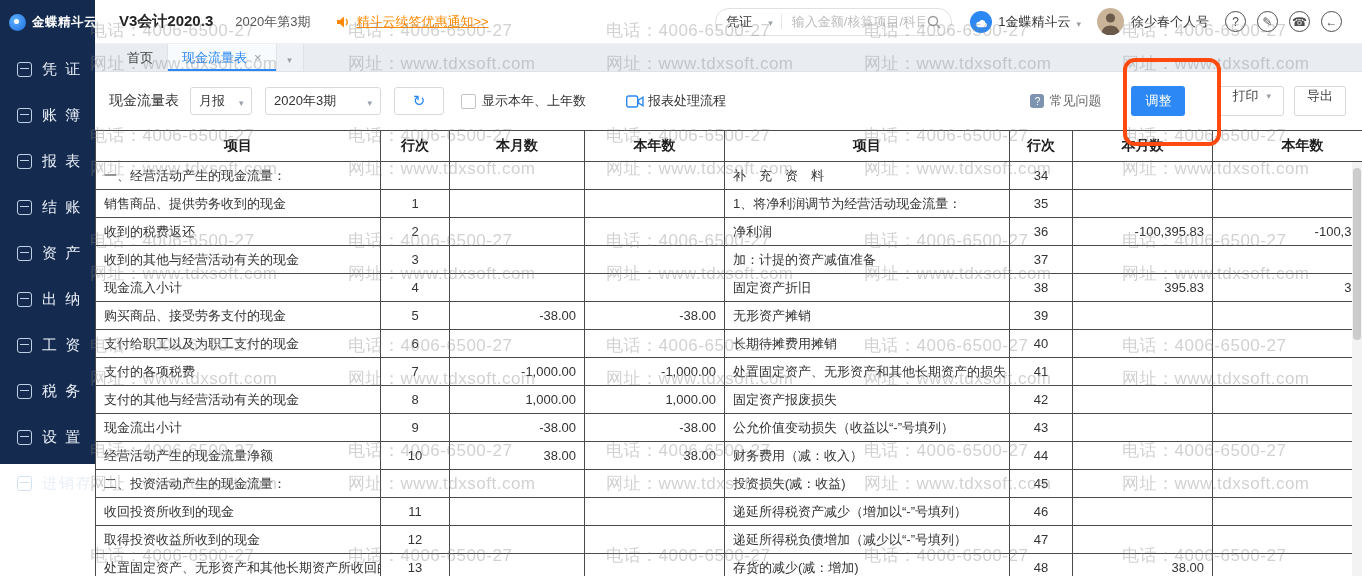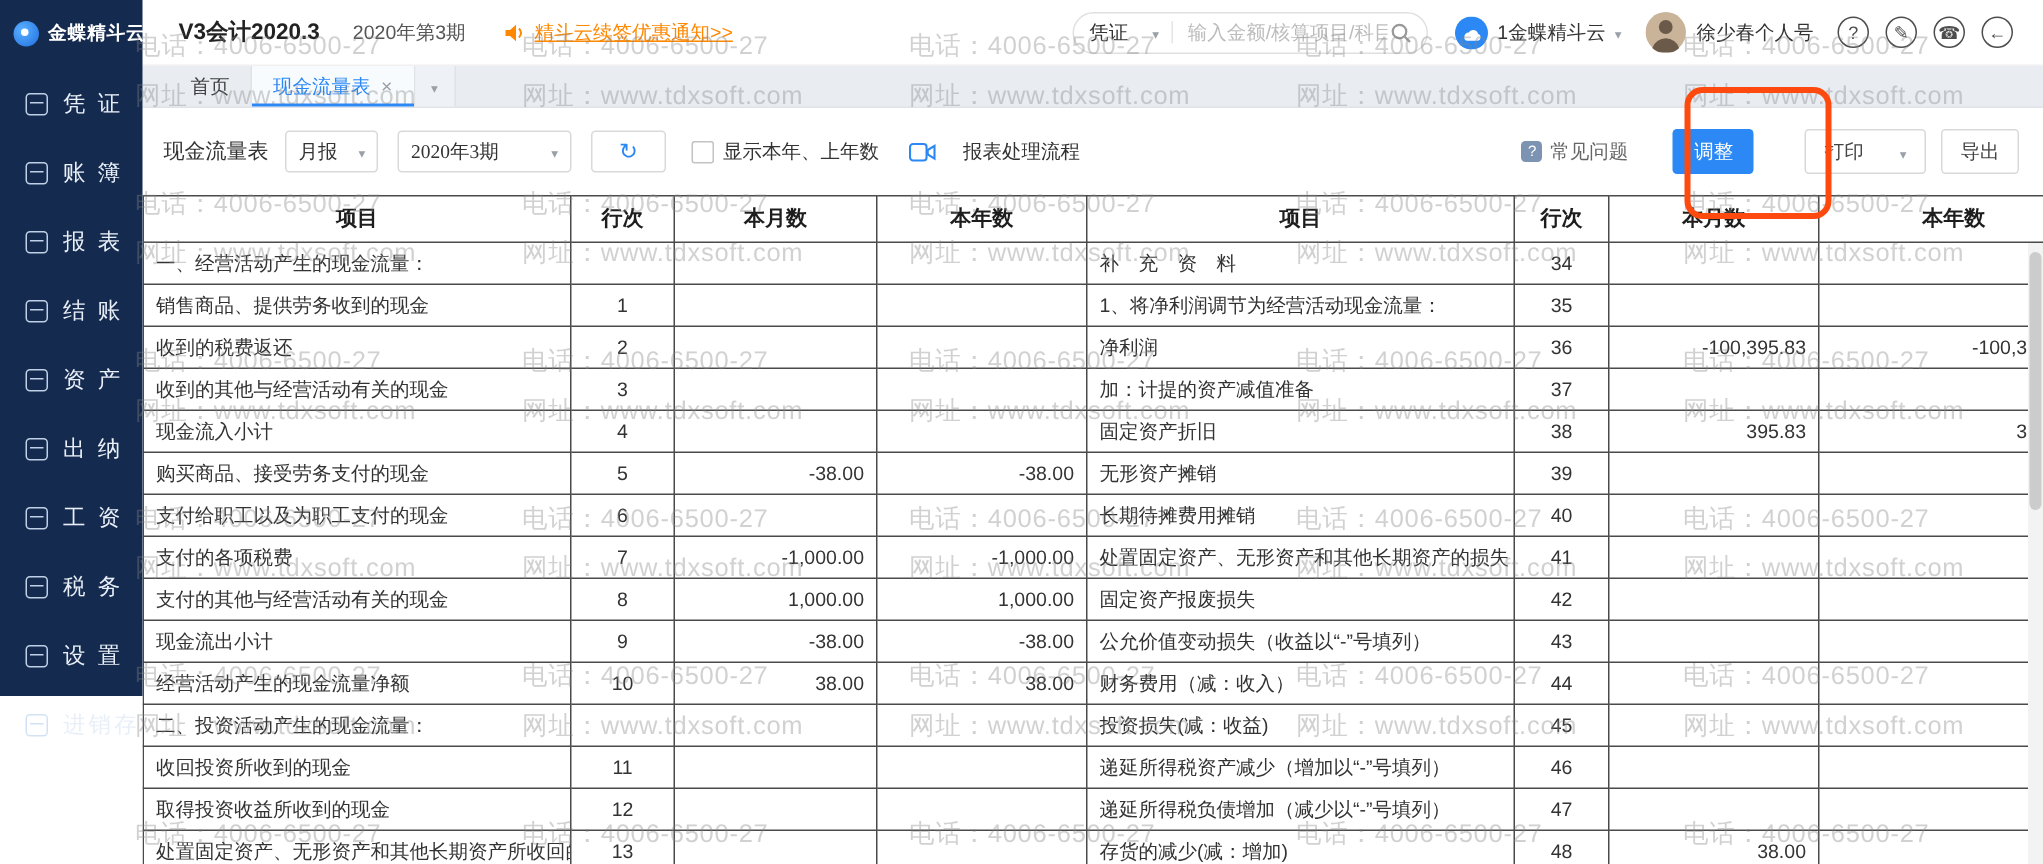--- a/index.html
+++ b/index.html
@@ -41,34 +41,34 @@
   #tabbar{position:absolute;left:95px;top:44px;width:1267px;height:28px;background:#e9edf2;border-bottom:1px solid #dfe3e8;display:flex;align-items:stretch;box-sizing:border-box;padding-left:18px;z-index:2;}
   #tab-list{display:flex;align-items:stretch;}
   .tab{display:flex;align-items:center;gap:7px;padding:0 14px;font-size:13px;color:#404040;border-right:1px solid #dfe3e8;cursor:pointer;white-space:nowrap;}
   .tab.active{background:#f8fbfe;color:#2b88f5;box-shadow:inset 0 -2px 0 #2b88f5;}
   .tab-close{cursor:pointer;}
   .tab-close::after{content:"×";font-size:13px;color:#9aa0a8;}
   .tab-caret{width:26px;display:flex;align-items:center;justify-content:center;border-right:1px solid #dfe3e8;cursor:pointer;background:#eef1f5;}
   
   #toolbar{position:absolute;left:95px;top:72px;width:1267px;height:58px;background:#fff;display:flex;align-items:center;box-sizing:border-box;padding:0 16px 0 14px;z-index:2;}
   .tb-label{font-size:14px;color:#333;margin-right:11px;white-space:nowrap;}
-  .select{height:28px;border:1px solid #d9d9d9;border-radius:3px;display:flex;align-items:center;justify-content:space-between;padding:0 8px;font-size:13px;color:#333;gap:14px;background:#fff;cursor:pointer;margin-right:13px;box-sizing:border-box;white-space:nowrap;font-family:Liberation Serif, serif;}
+  .select{height:28px;border:1px solid #d9d9d9;border-radius:3px;display:flex;align-items:center;justify-content:space-between;padding:0 8px;font-size:13px;color:#333;gap:14px;background:#fff;cursor:pointer;margin-right:13px;box-sizing:border-box;white-space:nowrap;}
   .select.small{width:62px;}
   .select.mid{width:116px;}
   .btn-refresh{width:50px;height:28px;border:1px solid #d9d9d9;border-radius:3px;display:flex;align-items:center;justify-content:center;background:#fff;cursor:pointer;margin-right:17px;box-sizing:border-box;}
   .btn-refresh::after{content:"↻";color:#2b88f5;font-size:15px;}
   .checkbox{width:13px;height:13px;border:1px solid #c3c3c3;border-radius:2px;background:#fff;margin-right:6px;cursor:pointer;flex:none;}
   .cb-label{font-size:13px;color:#333;margin-right:20px;white-space:nowrap;}
-  .camera-wrap{display:flex;align-items:center;gap:18px;cursor:pointer;}
+  .camera-wrap{display:flex;align-items:center;gap:4px;cursor:pointer;margin-left:20px;}
   .proc-label{font-size:13px;color:#333;white-space:nowrap;}
   .faq{display:flex;align-items:center;gap:5px;font-size:13px;color:#666;cursor:pointer;margin-left:auto;margin-right:30px;white-space:nowrap;}
   .faq-icon{width:14px;height:14px;border-radius:3px;background:#7d93b2;color:#fff;display:flex;align-items:center;justify-content:center;font-size:10px;}
   .faq-icon::after{content:"?";}
   .btn-primary{height:30px;padding:0 14px;background:#2b88f5;color:#fff;font-size:13px;border:none;border-radius:3px;cursor:pointer;margin-right:34px;font-family:inherit;white-space:nowrap;}
-  .btn{height:30px;padding:0 12px;background:#fff;color:#444;font-size:13px;border:1px solid #d9d9d9;border-radius:3px;cursor:pointer;display:flex;align-items:center;gap:24px;font-family:inherit;white-space:nowrap;}
+  .btn{height:30px;padding:0 12px;background:#fff;color:#444;font-size:13px;border:1px solid #d9d9d9;border-radius:3px;cursor:pointer;display:flex;gap:8px;font-family:inherit;white-space:nowrap;}
   .btn.print{margin-right:10px;}
   
   #tablewrap{position:absolute;left:95px;top:130px;width:1267px;height:446px;overflow:hidden;z-index:1;background:#fff;}
   table{border-collapse:collapse;table-layout:fixed;position:absolute;top:0;background:#fff;}
   #ltable{left:0;width:629px;}
   #rtable{left:629px;width:668px;}
   th,td{border:1px solid #4a4a4a;box-sizing:border-box;}
   th{height:31px;font-size:14px;font-weight:bold;color:#1d1d1d;text-align:center;background:#fff;}
   td{height:28px;font-size:13px;color:#333;padding:0 8px;white-space:nowrap;overflow:hidden;}
   td.c-item{text-align:left;}

